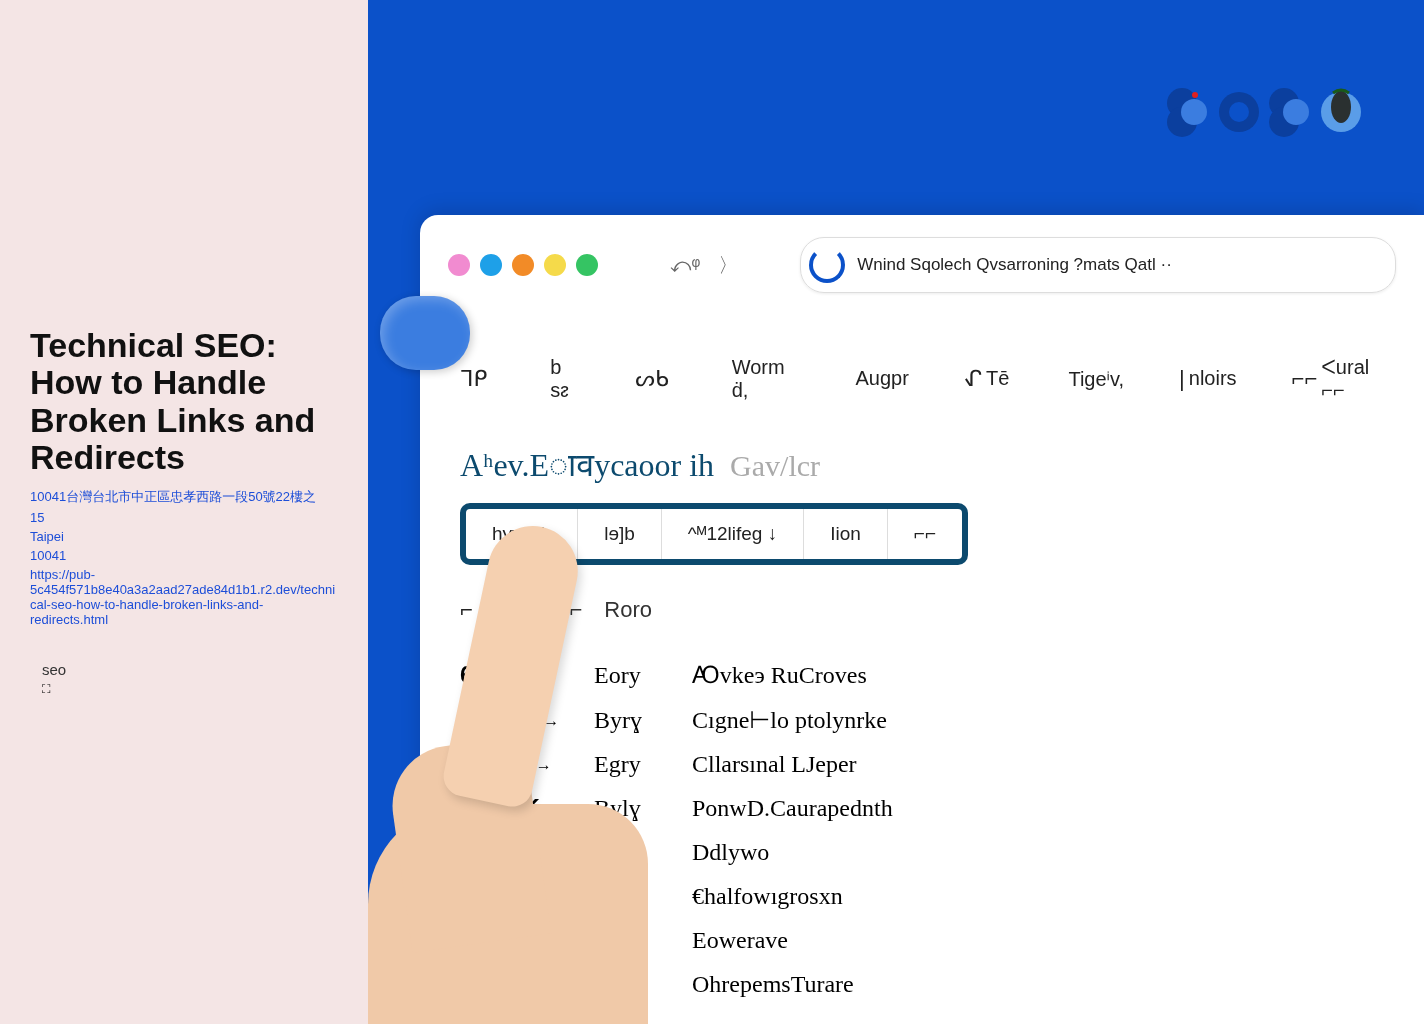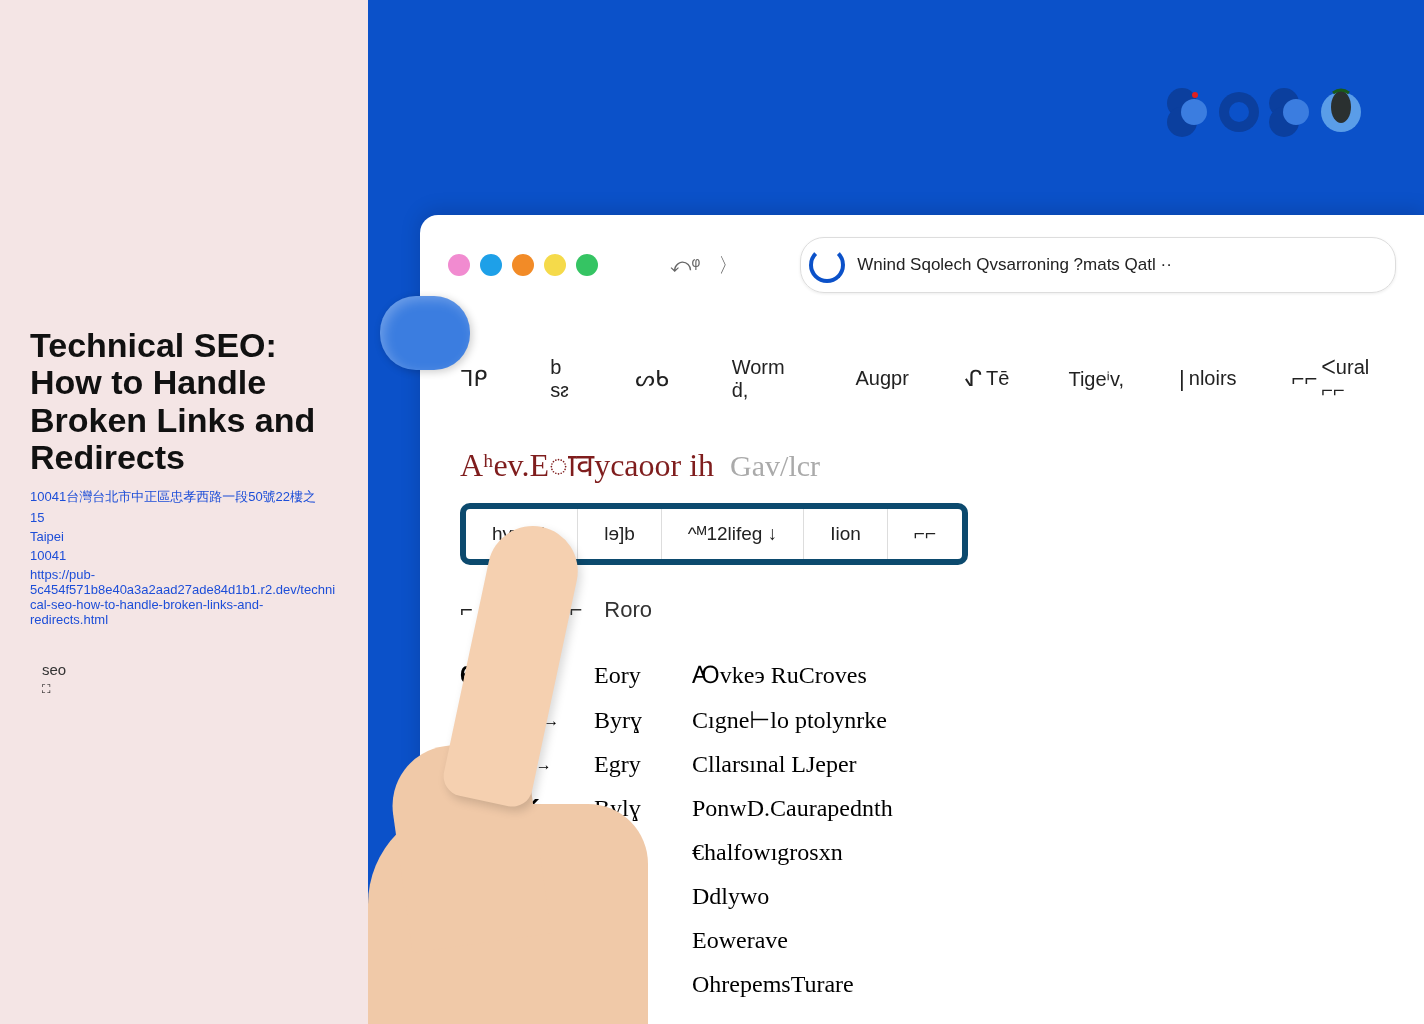--- a/index.html
+++ b/index.html
@@ -20,21 +20,21 @@
     .dot { width: 22px; height: 22px; border-radius: 50%; }
     .nav-icons { margin-left: 60px; display: flex; gap: 18px; align-items: center; color: #666; font-size: 20px; }
     .address-bar { margin-left: 50px; flex: 1; height: 56px; border: 1px solid #ddd; border-radius: 24px; display: flex; align-items: center; padding: 0 8px; gap: 12px; box-shadow: 0 1px 3px rgba(0,0,0,0.08); }
     .spinner { width: 36px; height: 36px; border: 4px solid #0b51c9; border-top-color: transparent; border-radius: 50%; }
     .address-text { font-size: 17px; color: #222; font-weight: 500; white-space: nowrap; }
     .content-area { background: #fff; padding: 0; }
     .nav-tabs { display: flex; gap: 55px; padding: 40px 40px 24px; align-items: center; font-size: 20px; color: #222; }
     .nav-tab { display: flex; align-items: center; gap: 4px; }
     .nav-tab .glyph { font-size: 22px; }
     .page-title-row { display: flex; align-items: baseline; gap: 16px; padding: 16px 40px 18px; }
-    .page-title-main { font-size: 32px; color: #7f1d1d; font-weight: 400; font-family: Georgia, serif; }
+    .page-title-main { font-size: 32px; color: #0c4a6e; font-weight: 400; font-family: Georgia, serif; }
     .page-title-sub { font-size: 30px; color: #aaa; font-weight: 400; font-family: Georgia, serif; }
     .filter-row { display: flex; padding: 0 40px 20px; gap: 0; }
     .filter-left { display: flex; border: 6px solid #0c4a6e; border-radius: 10px; overflow: hidden; }
     .filter-cell { padding: 14px 26px; font-size: 19px; color: #222; display: flex; align-items: center; gap: 6px; border-right: 1px solid #ddd; }
     .filter-cell:last-child { border-right: none; }
     .filter-right { display: flex; margin-left: 14px; align-items: center; gap: 40px; padding: 0 20px; }
     .filter-right-cell { font-size: 19px; color: #222; display: flex; align-items: center; gap: 6px; }
     .subhead { padding: 12px 40px 26px; font-size: 22px; color: #222; display: flex; gap: 22px; align-items: center; }
     .sub-code { color: #333; }
     .sub-text { color: #333; }
@@ -185,28 +185,28 @@
             <span class="num"><span>8I 00K</span><span class="arrow">→</span></span>
             <span class="code">Egry</span>
             <span class="desc">Cllarsınal LJeper</span>
           </div>
         <div class="data-row">
             <span class="num"><span>80 00K</span><span class="arrow">→</span></span>
             <span class="code">Bylɣ</span>
             <span class="desc">PonwD.Caurapednth</span>
           </div>
         <div class="data-row">
+            <span class="num"><span>17 004</span><span class="arrow">→</span></span>
+            <span class="code">Rylɣ</span>
+            <span class="desc">Ddlywo</span>
+          </div>
+        <div class="data-row">
             <span class="num"><span>82 00K</span><span class="arrow">→</span></span>
             <span class="code">Bury</span>
             <span class="desc">€halfowıgrosxn</span>
-          </div>
-        <div class="data-row">
-            <span class="num"><span>17 004</span><span class="arrow">→</span></span>
-            <span class="code">Rylɣ</span>
-            <span class="desc">Ddlywo</span>
           </div>
         <div class="data-row">
             <span class="num"><span>32 00K</span><span class="arrow">→</span></span>
             <span class="code">Bory</span>
             <span class="desc">Eowerave</span>
           </div>
         <div class="data-row">
             <span class="num"><span>80 00K</span><span class="arrow">→</span></span>
             <span class="code">Nıllv</span>
             <span class="desc">OhrepemsTurare</span>

